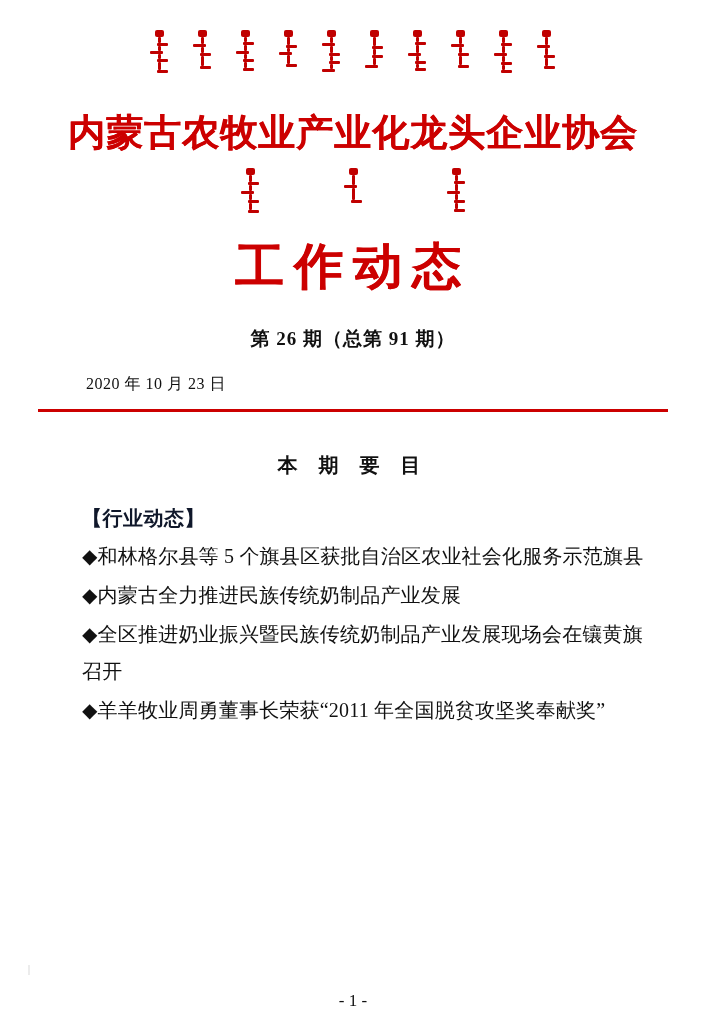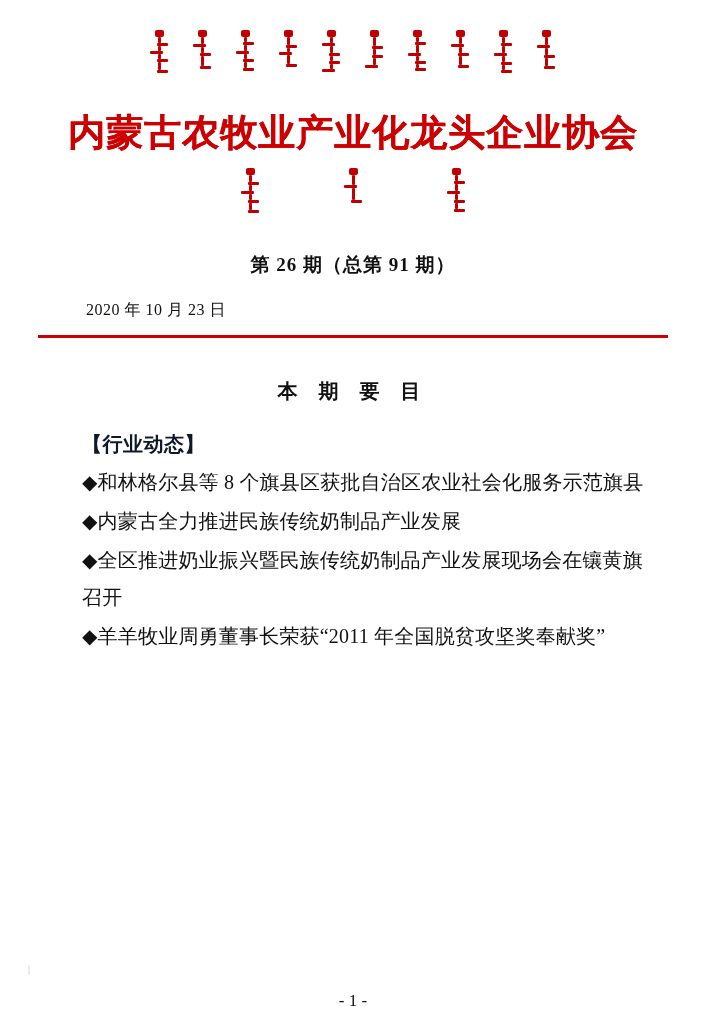--- a/index.html
+++ b/index.html
@@ -302,36 +302,37 @@
       <div class="tick"></div>
         <div class="stem" style="height:7px"></div>
       <div class="tick l"></div>
         <div class="stem" style="height:6px"></div>
       <div class="tick"></div>
         <div class="stem" style="height:6px"></div>
       <div class="tick"></div>
     </div>
   </div>
 
+  <div class="main-title">工作动态</div>
 
   <div class="issue-line">第 26 期（总第 91 期）</div>
 
   <div class="meta-row">
     <div class="date">2020 年 10 月 23 日</div>
   </div>
 
   <div class="rule"></div>
 
   <div class="contents-head">本 期 要 目</div>
 
   <div class="body">
 
     <div class="section-head">【行业动态】</div>
 
-    <div class="entry">◆和林格尔县等 8 个旗县区获批自治区农业社会化服务示范旗县</div>
+    <div class="entry">◆和林格尔县等 5 个旗县区获批自治区农业社会化服务示范旗县</div>
     <div class="entry">◆内蒙古全力推进民族传统奶制品产业发展</div>
     <div class="entry">◆全区推进奶业振兴暨民族传统奶制品产业发展现场会在镶黄旗召开</div>
 
 
     <div class="entry">◆羊羊牧业周勇董事长荣获“2011 年全国脱贫攻坚奖奉献奖”</div>
   </div>
 
   <div class="corner-mark"></div>
 
   <div class="page-number">- 1 -</div>

